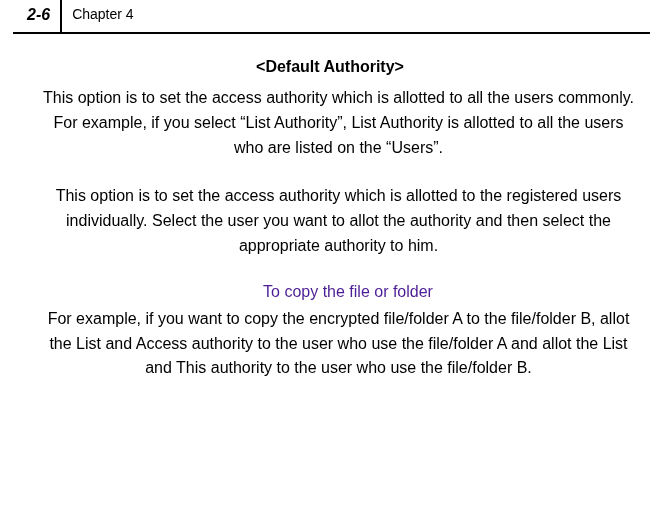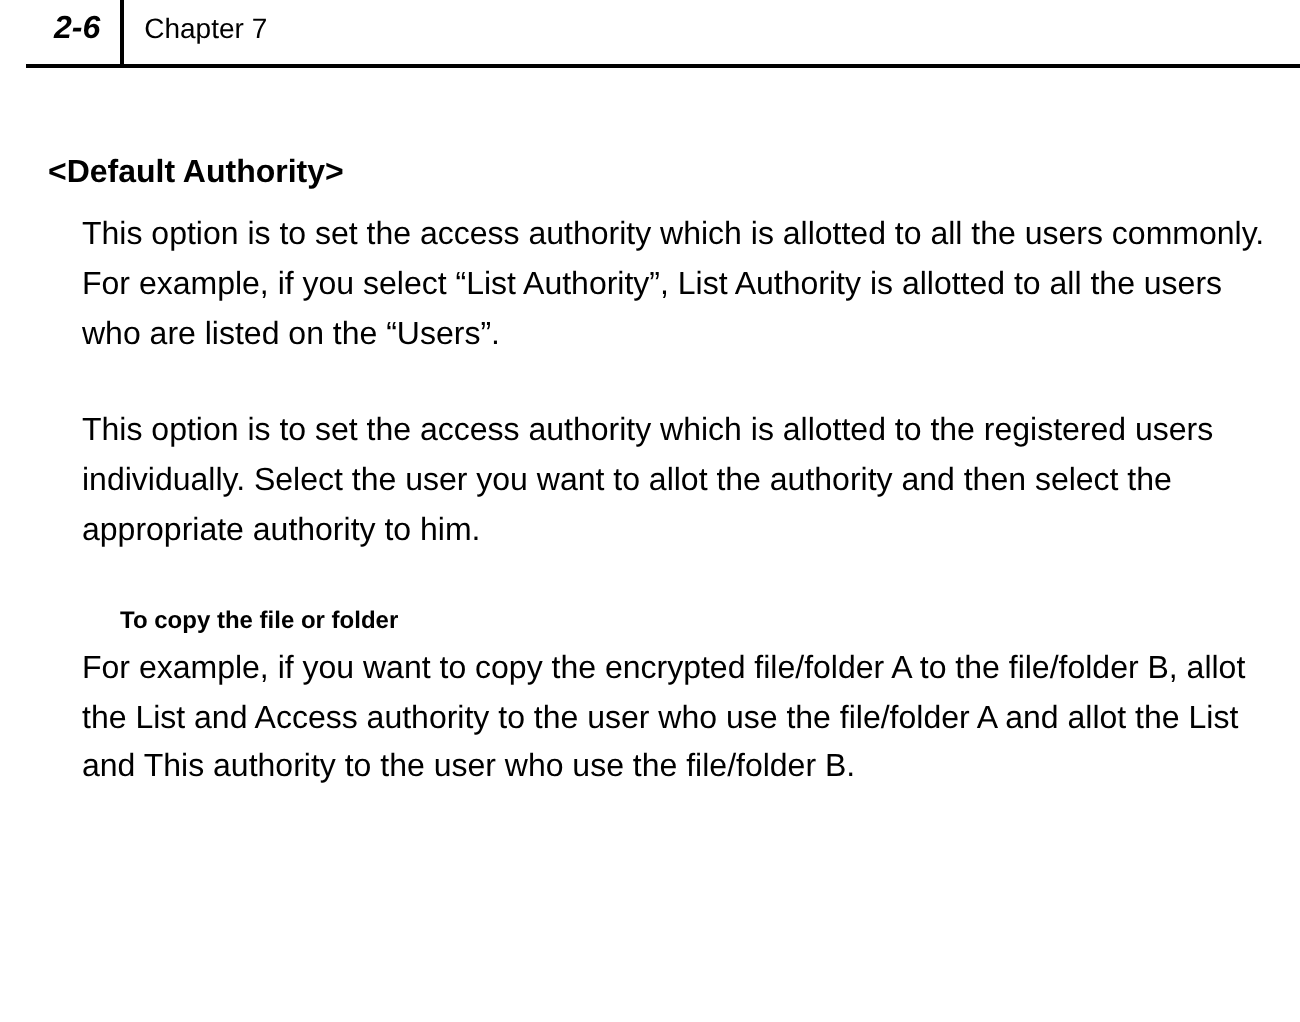--- a/index.html
+++ b/index.html
@@ -36,51 +36,52 @@
       font-size: 14px;
       line-height: 1.25;
     }
     .chapter-line {
       font-weight: normal;
     }
     .chapter-title {
       font-weight: bold;
     }
     .content {
-      padding: 44px 14px 0 24px;
+      padding: 24px 14px 0 24px;
+      text-align: center;
     }
     .section-h {
       font-family: Arial, Helvetica, sans-serif;
       font-weight: bold;
       font-size: 16px;
       margin-bottom: 10px;
     }
     .body-text {
       font-family: Liberation Sans, sans-serif;
       font-size: 16px;
       line-height: 1.55;
       margin-left: 17px;
       margin-bottom: 24px;
     }
     .sub-h {
       font-family: Arial, Helvetica, sans-serif;
-      font-weight: bold;
-      font-size: 12px;
-      color: #000000;
+      font-weight: normal;
+      font-size: 16px;
+      color: #4c1d95;
       margin-left: 36px;
       margin-bottom: 6px;
     }
   </style>
 </head>
 <body>
 
 <div class="header">
   <div class="page-num">2-6</div>
   <div class="header-text">
-    <div class="chapter-line">Chapter 7</div>
+    <div class="chapter-line">Chapter 4</div>
   </div>
 </div>
 
 <div class="content">
 
   <div class="section-h">&lt;Default Authority&gt;</div>
   <div class="body-text">This option is to set the access authority which is allotted to all the users commonly. For example, if you select “List Authority”, List Authority is allotted to all the users who are listed on the “Users”.</div>
 
   <div class="body-text">This option is to set the access authority which is allotted to the registered users individually. Select the user you want to allot the authority and then select the appropriate authority to him.</div>
 

